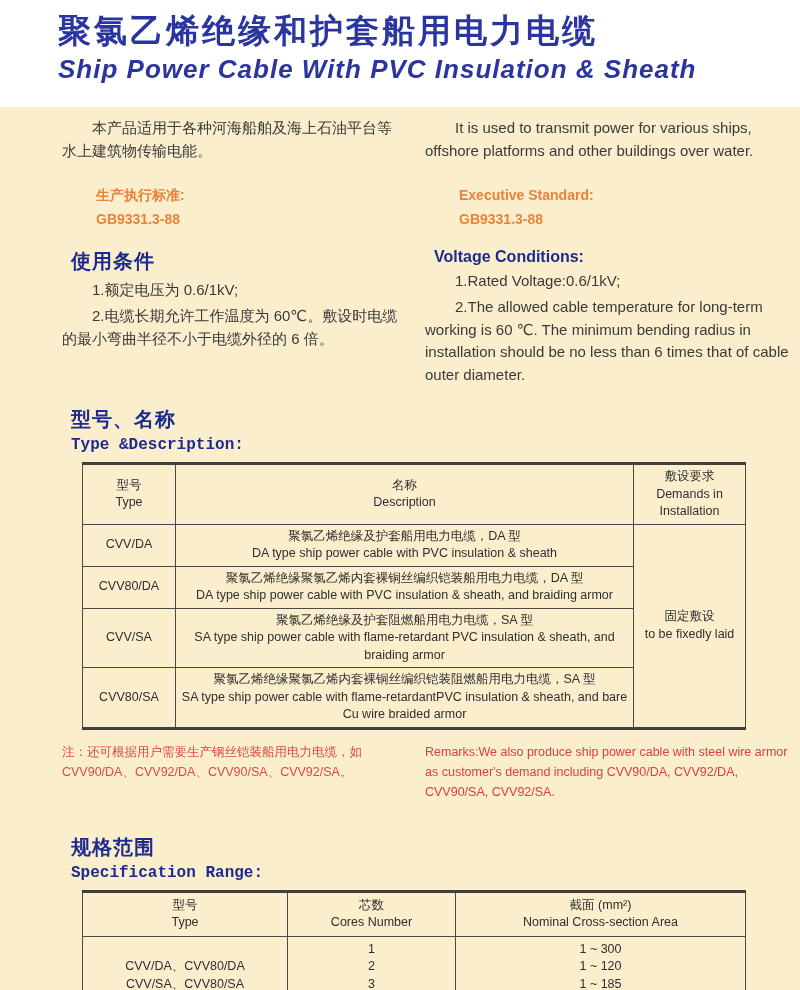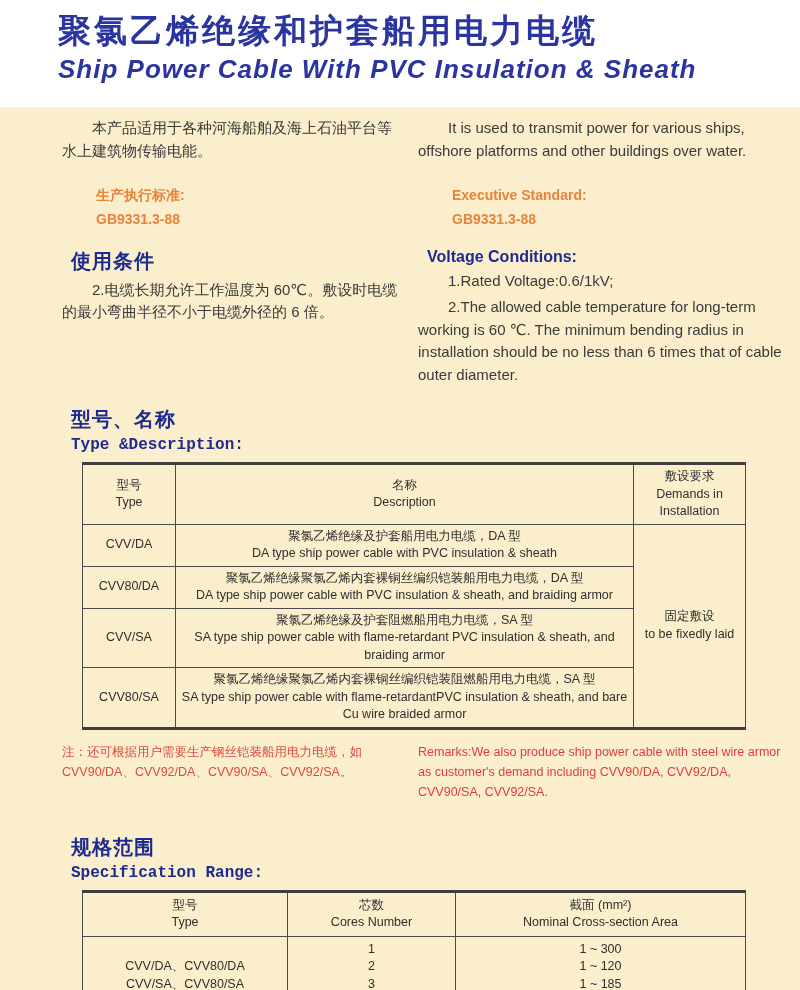--- a/index.html
+++ b/index.html
@@ -18,21 +18,21 @@
     letter-spacing:3px; line-height:1.15;
   }
   .title-en {
     font-size:26px; font-weight:bold; font-style:italic; color:#2b35a0;
     letter-spacing:1px; margin-top:5px; line-height:1.1;
   }
 
   
   .content { background:#fbeecd; height:883px; padding:10px 10px 0 62px; }
 
-  .two-col { display:grid; grid-template-columns:338px 378px; column-gap:18px; }
+  .two-col { display:grid; grid-template-columns:338px 378px; column-gap:25px; }
 
   p.zh, p.en { font-size:15px; line-height:1.5; color:#3a3a3a; }
   .indent { text-indent:2em; }
 
   .std { margin:22px 0 0 34px; font-size:14px; font-weight:bold; color:#e8833c; line-height:1.7; }
   .std div { font-weight:bold; }
 
   .h-zh { font-size:20px; font-weight:bold; color:#1d2b90; letter-spacing:1px; }
   .h-en { font-size:16px; font-weight:bold; color:#1d2b90; }
   .cond { margin-top:16px; }
@@ -92,20 +92,21 @@
         <div class="std">
           <div>Executive Standard:</div>
           <div>GB9331.3-88</div>
         </div>
       </div>
     </section>
 
     <section class="two-col cond">
       <div>
         <div class="h-zh">使用条件</div>
+        <p class="zh indent">1.额定电压为 0.6/1kV;</p>
         <p class="zh indent">2.电缆长期允许工作温度为 60℃。敷设时电缆的最小弯曲半径不小于电缆外径的 6 倍。</p>
       </div>
       <div>
         <div class="h-en">Voltage Conditions:</div>
         <p class="en indent">1.Rated Voltage:0.6/1kV;</p>
         <p class="en indent">2.The allowed cable temperature for long-term working is  60 ℃. The minimum bending radius in installation should be no less than 6 times that of cable outer diameter.</p>
       </div>
     </section>
 
     <div class="sect-head">

